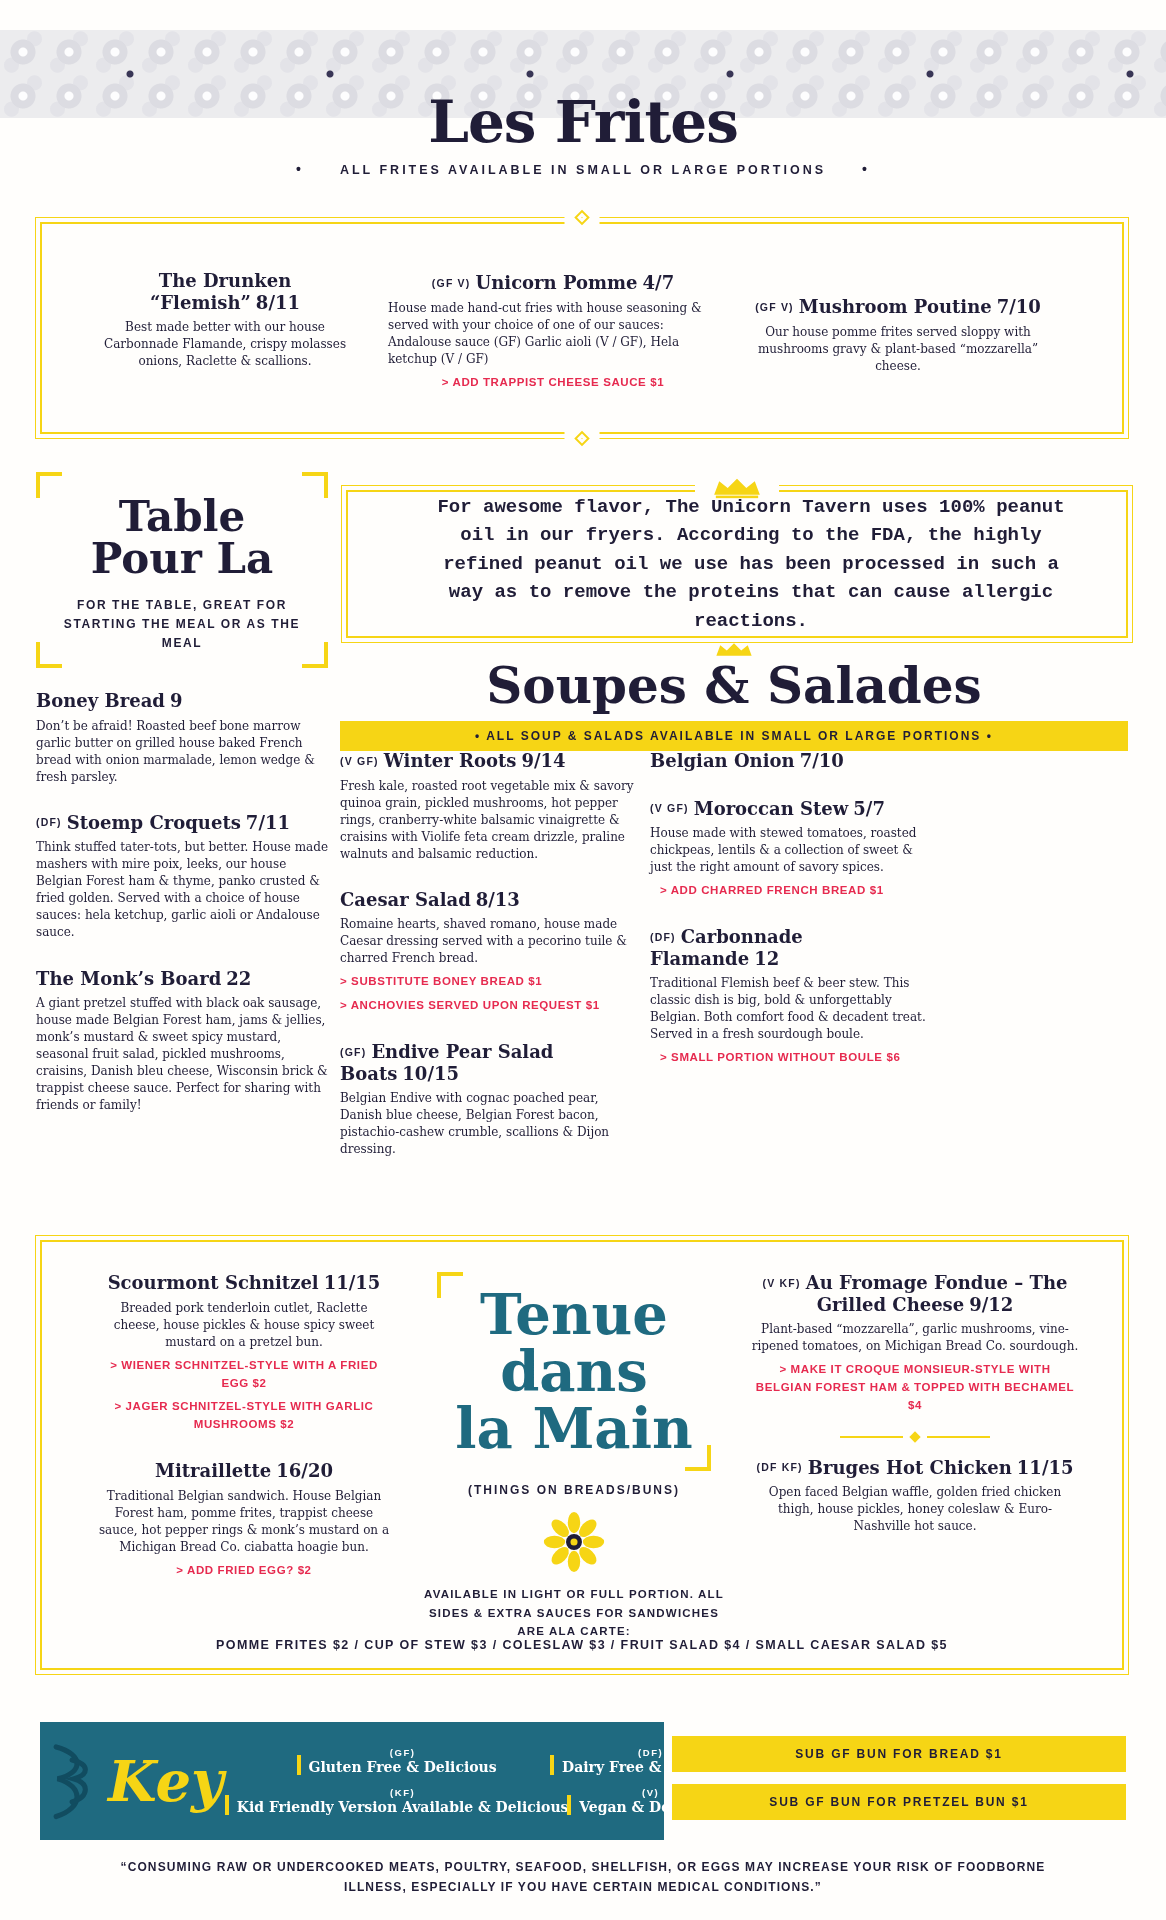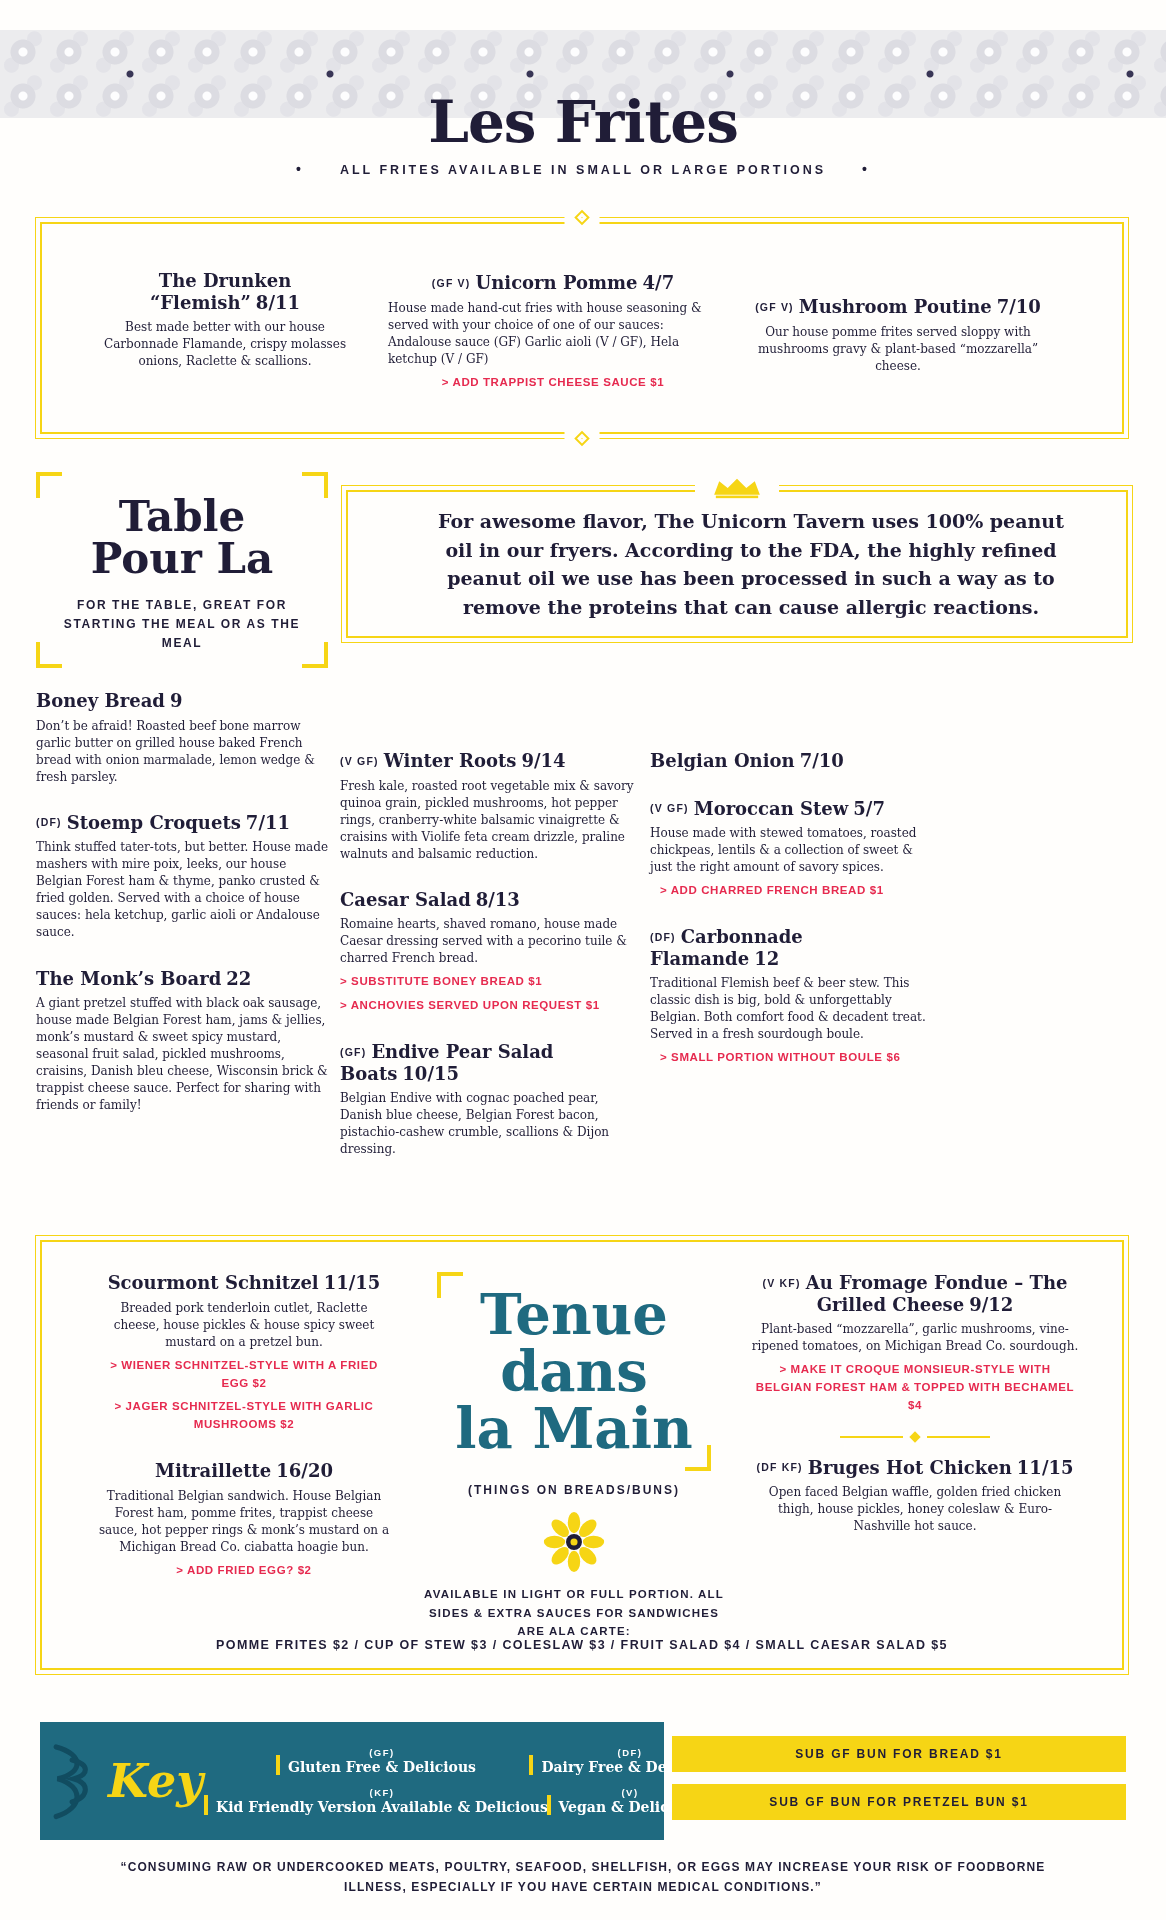--- a/index.html
+++ b/index.html
@@ -66,21 +66,21 @@
   #pour-header{position:absolute;left:36px;top:472px;width:292px;height:196px;text-align:center;padding-top:24px;}
   .corner{position:absolute;width:26px;height:26px;border:0 solid var(--yellow);}
   .corner.tl{top:0;left:0;border-top-width:4px;border-left-width:4px;}
   .corner.tr{top:0;right:0;border-top-width:4px;border-right-width:4px;}
   .corner.bl{bottom:0;left:0;border-bottom-width:4px;border-left-width:4px;}
   .corner.br{bottom:0;right:0;border-bottom-width:4px;border-right-width:4px;}
   .pour-title{margin:0;font-size:42px;font-weight:800;line-height:1.0;}
   .pour-sub{margin-top:16px;font:700 12px/1.6 "Liberation Sans","DejaVu Sans",sans-serif;letter-spacing:1.6px;padding:0 6px;}
   
   #notice-box{left:346px;top:490px;width:782px;height:148px;display:flex;align-items:center;}
-  .notice-text{margin:12px;padding:0 40px;text-align:center;font-size:19px;font-weight:700;line-height:1.5;}
+  .notice-text{margin:12px;padding:0 40px;text-align:center;font-size:19px;font-weight:700;line-height:1.5;font-family:Liberation Mono, monospace;}
   .crown-wrap{position:absolute;left:50%;top:-15px;transform:translateX(-50%);background:var(--paper);padding:0 14px;line-height:0;}
   .crown-svg{width:56px;height:22px;display:inline-block;}
   
   #soupes-header{position:absolute;left:340px;top:642px;width:788px;text-align:center;}
   .soupes-crown{width:44px;height:17px;display:block;margin:0 auto 2px;}
   .soupes-title{margin:0;font-size:50px;font-weight:800;line-height:1.0;}
   .soupes-banner{margin-top:10px;background:var(--yellow);padding:8px 0;font:700 12px "Liberation Sans","DejaVu Sans",sans-serif;letter-spacing:2px;color:var(--ink);}
   
   #col-left{position:absolute;left:36px;top:690px;width:292px;}
   #col-mid{position:absolute;left:340px;top:750px;width:298px;}
@@ -96,21 +96,21 @@
   .tenue-sub{margin-top:12px;font:700 12px "Liberation Sans","DejaVu Sans",sans-serif;letter-spacing:2px;}
   .flower-svg{width:62px;height:62px;display:block;margin:14px auto 12px;}
   .tenue-note{margin:0;font:700 11.5px/1.6 "Liberation Sans","DejaVu Sans",sans-serif;letter-spacing:1.2px;}
   .ala-carte{position:absolute;left:0;right:0;bottom:16px;text-align:center;font:700 12.5px "Liberation Sans","DejaVu Sans",sans-serif;letter-spacing:1.4px;}
   .divider{display:flex;align-items:center;justify-content:center;gap:8px;margin:18px auto 16px;width:150px;}
   .divider-line{flex:1;height:2px;background:var(--yellow);}
   .divider-diamond{width:8px;height:8px;background:var(--yellow);transform:rotate(45deg);}
   
   #key-band{position:absolute;left:40px;top:1722px;width:624px;height:118px;background:var(--teal);display:flex;align-items:center;color:#fff;}
   .key-flourish{width:58px;height:106px;margin-left:6px;flex:0 0 auto;}
-  .key-title{margin:0 14px 0 4px;font-style:italic;font-weight:800;font-size:46px;color:var(--yellow);line-height:1;}
+  .key-title{margin:0 14px 0 4px;font-style:italic;font-weight:800;font-size:56px;color:var(--yellow);line-height:1;}
   .key-grid{display:grid;grid-template-columns:318px 178px;row-gap:12px;justify-items:center;align-items:end;}
   .key-entry{display:flex;align-items:flex-end;gap:8px;}
   .key-bar{width:4px;height:20px;background:var(--yellow);flex:0 0 auto;}
   .key-txt{display:flex;flex-direction:column;align-items:center;}
   .key-tag{font:700 9.5px "Liberation Sans","DejaVu Sans",sans-serif;letter-spacing:1.5px;margin-bottom:2px;}
   .key-label{font-size:14px;font-weight:700;white-space:nowrap;line-height:1.1;}
   #sub-boxes{position:absolute;left:672px;top:1736px;width:454px;}
   .sub-box{background:var(--yellow);color:var(--ink);font:700 12px "Liberation Sans","DejaVu Sans",sans-serif;letter-spacing:1.8px;text-align:center;padding:11px 4px;}
   .sub-box + .sub-box{margin-top:12px;}
   
@@ -172,20 +172,27 @@
   <section class="fancy-box" id="notice-box">
     <span class="crown-wrap">
       <svg class="crown-svg" viewBox="0 0 64 26">
         <path d="M5 21 L11 5 L21 13 L32 2 L43 13 L53 5 L59 21 Z" fill="#f6d515"></path>
         <rect x="7" y="22" width="50" height="3" fill="#f6d515"></rect>
       </svg>
     </span>
     <p class="notice-text">For awesome flavor, The Unicorn Tavern uses 100% peanut oil in our fryers. According to the FDA, the highly refined peanut oil we use has been processed in such a way as to remove the proteins that can cause allergic reactions.</p>
   </section>
 
+  <section id="soupes-header">
+    <svg class="soupes-crown" viewBox="0 0 64 26">
+      <path d="M5 21 L11 5 L21 13 L32 2 L43 13 L53 5 L59 21 Z" fill="#f6d515"></path>
+    </svg>
+    <h2 class="soupes-title">Soupes &amp; Salades</h2>
+    <div class="soupes-banner">• ALL SOUP &amp; SALADS AVAILABLE IN SMALL OR LARGE PORTIONS •</div>
+  </section>
 
   <section id="col-left">
     <article class="item">
       <h3 class="item-title">
         <span class="name">Boney Bread</span><span class="price">9</span>
       </h3>
       <p class="desc">Don’t be afraid! Roasted beef bone marrow garlic butter on grilled house baked French bread with onion marmalade, lemon wedge &amp; fresh parsley.</p>
     </article>
     <article class="item">
       <h3 class="item-title">

